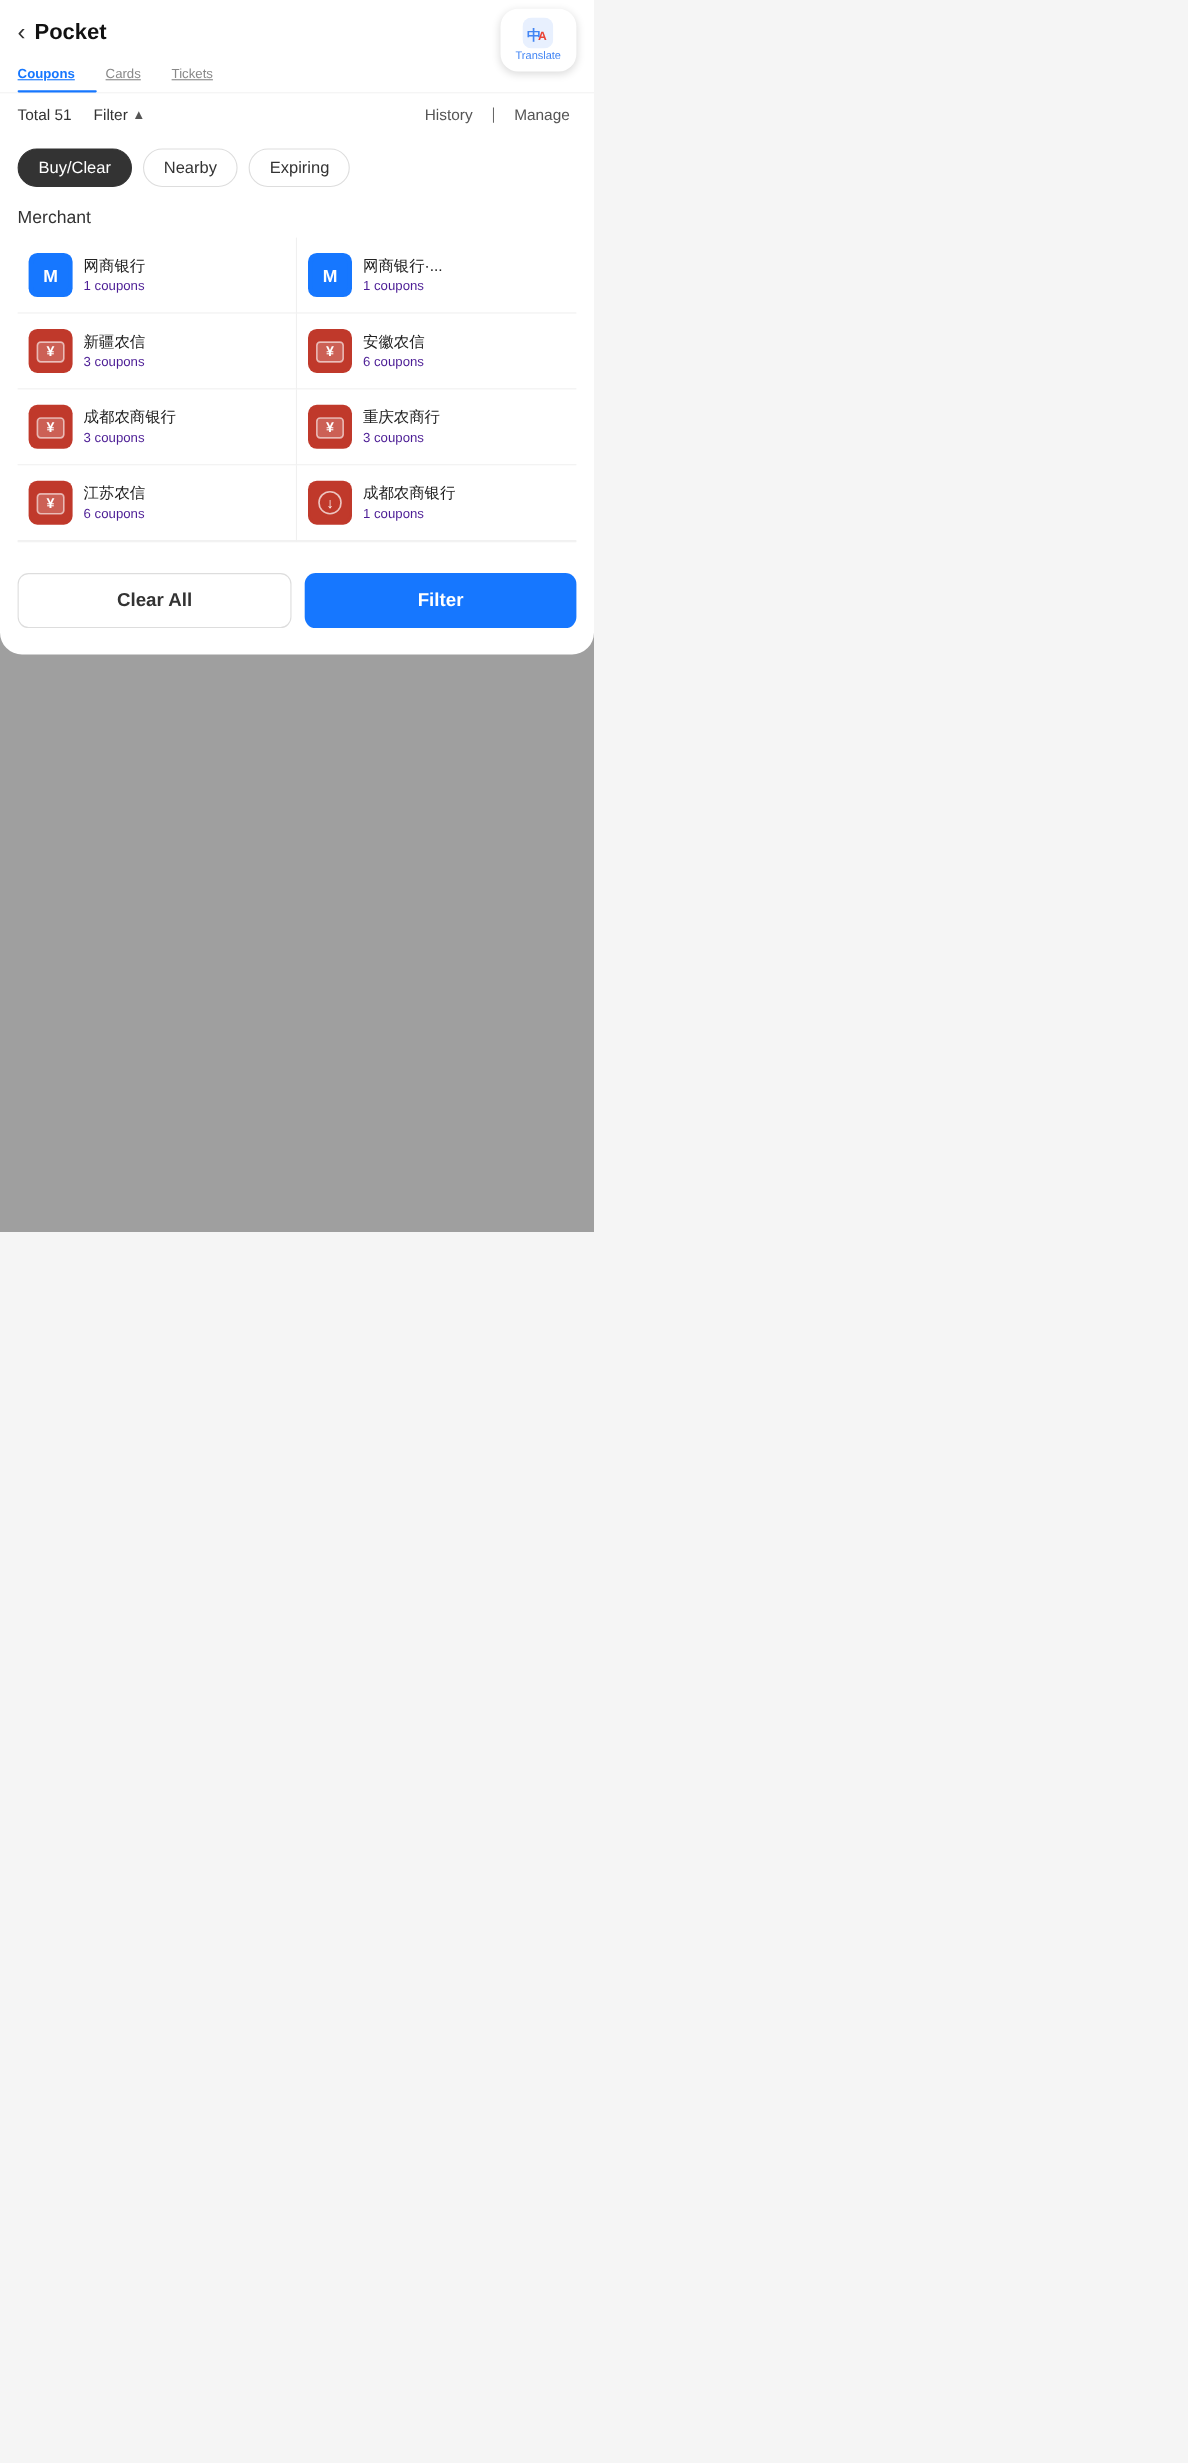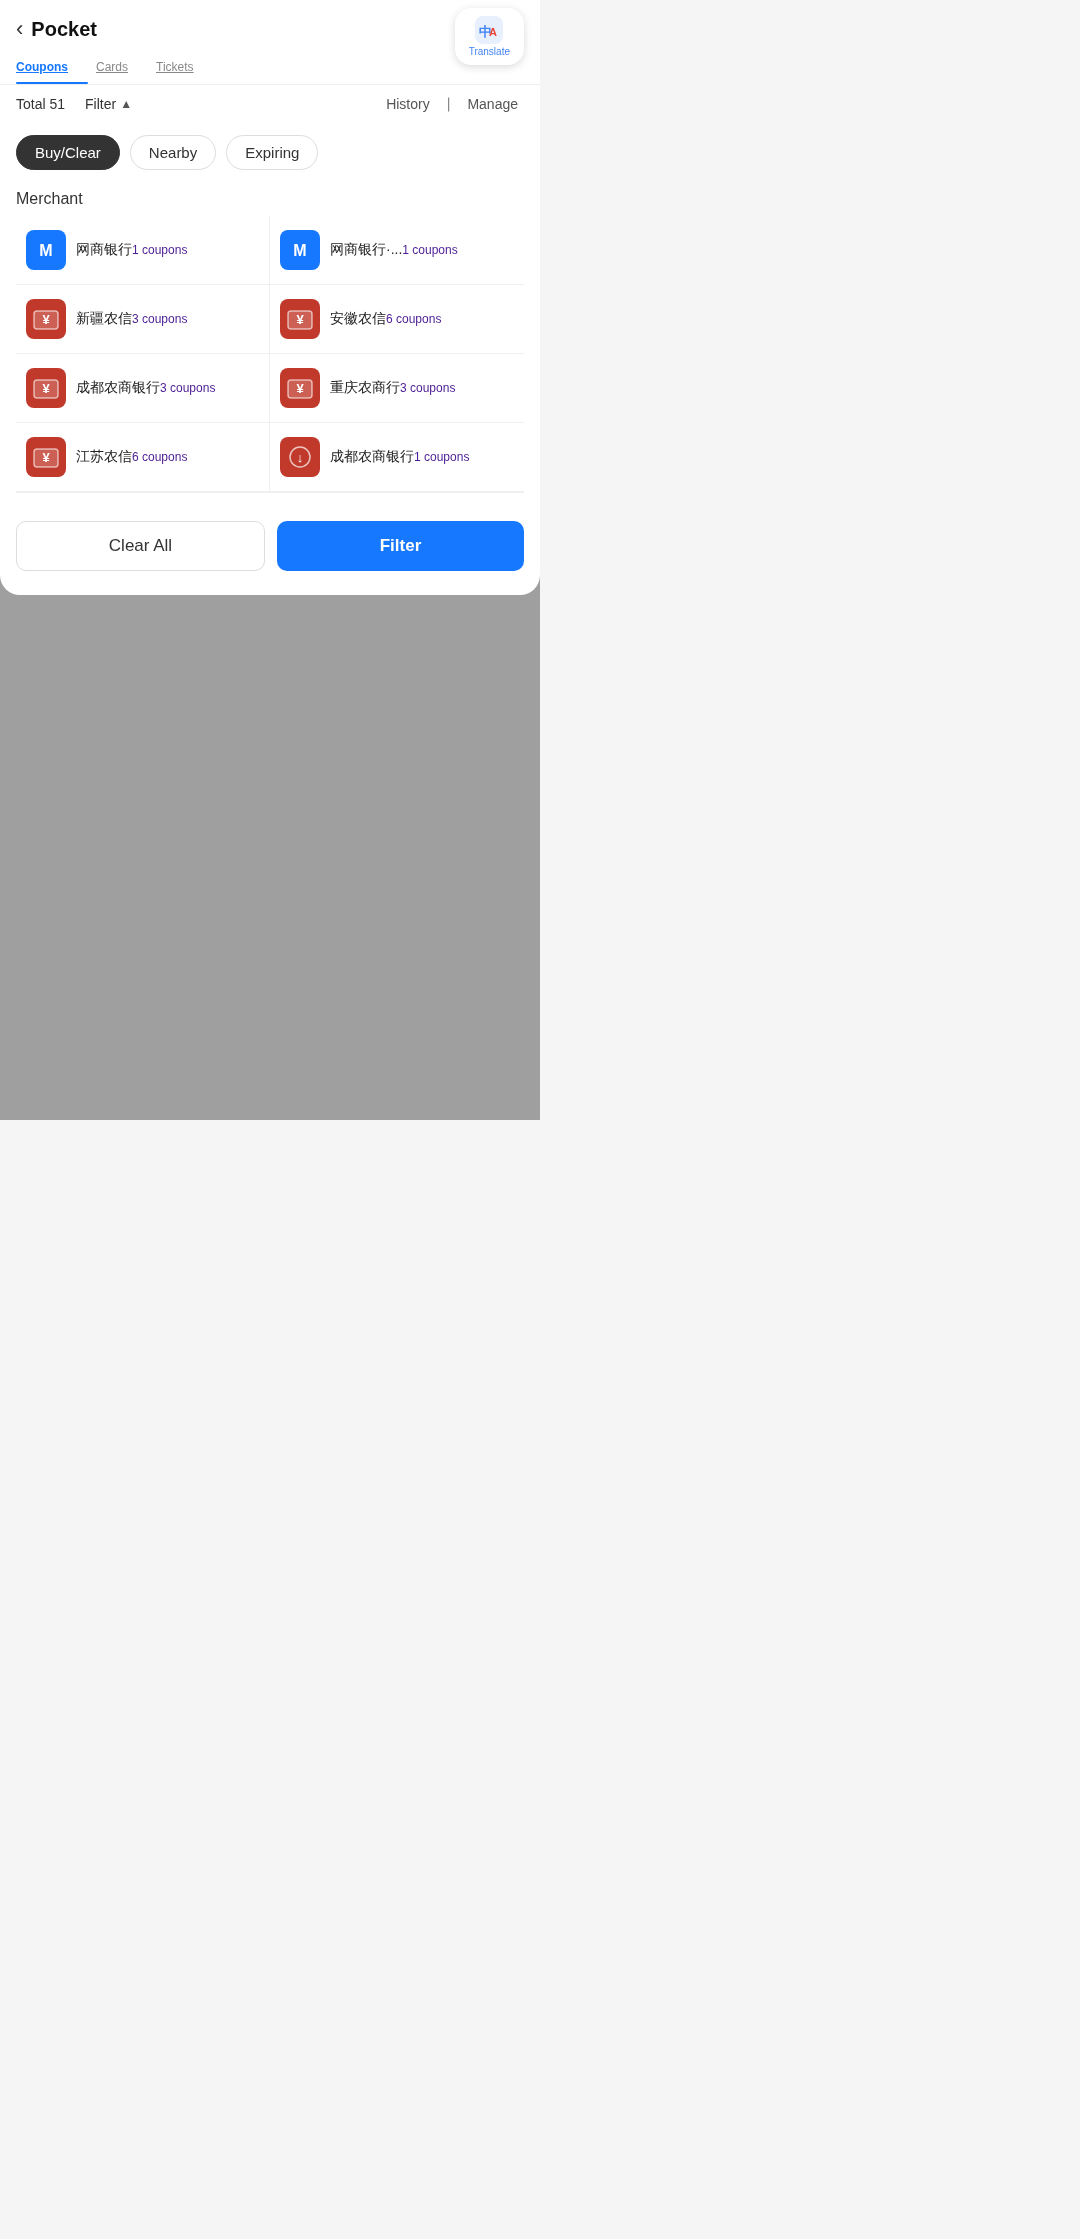--- a/index.html
+++ b/index.html
@@ -220,21 +220,21 @@
     }
     .merchant-logo.red-bg {
       background: #c0392b;
     }
     .merchant-logo.blue-bg {
       background: #1677ff;
     }
 
     .merchant-info {
       display: flex;
-      flex-direction: row;
+      flex-direction: column;
     }
     .merchant-name {
       font-size: 14px;
       color: #222;
       font-weight: 500;
     }
     .merchant-count {
       font-size: 12px;
       color: #4c1d95;
       margin-top: 2px;
@@ -248,21 +248,21 @@
     }
     .btn-clear {
       flex: 1;
       padding: 14px;
       border: 1.5px solid #ddd;
       border-radius: 10px;
       background: #fff;
       font-size: 17px;
       color: #333;
       cursor: pointer;
-      font-weight: 400;
+      font-weight: 700;
     }
     .btn-filter {
       flex: 1;
       padding: 14px;
       border-radius: 10px;
       background: #1677ff;
       font-size: 17px;
       color: #fff;
       cursor: pointer;
       font-weight: 600;

